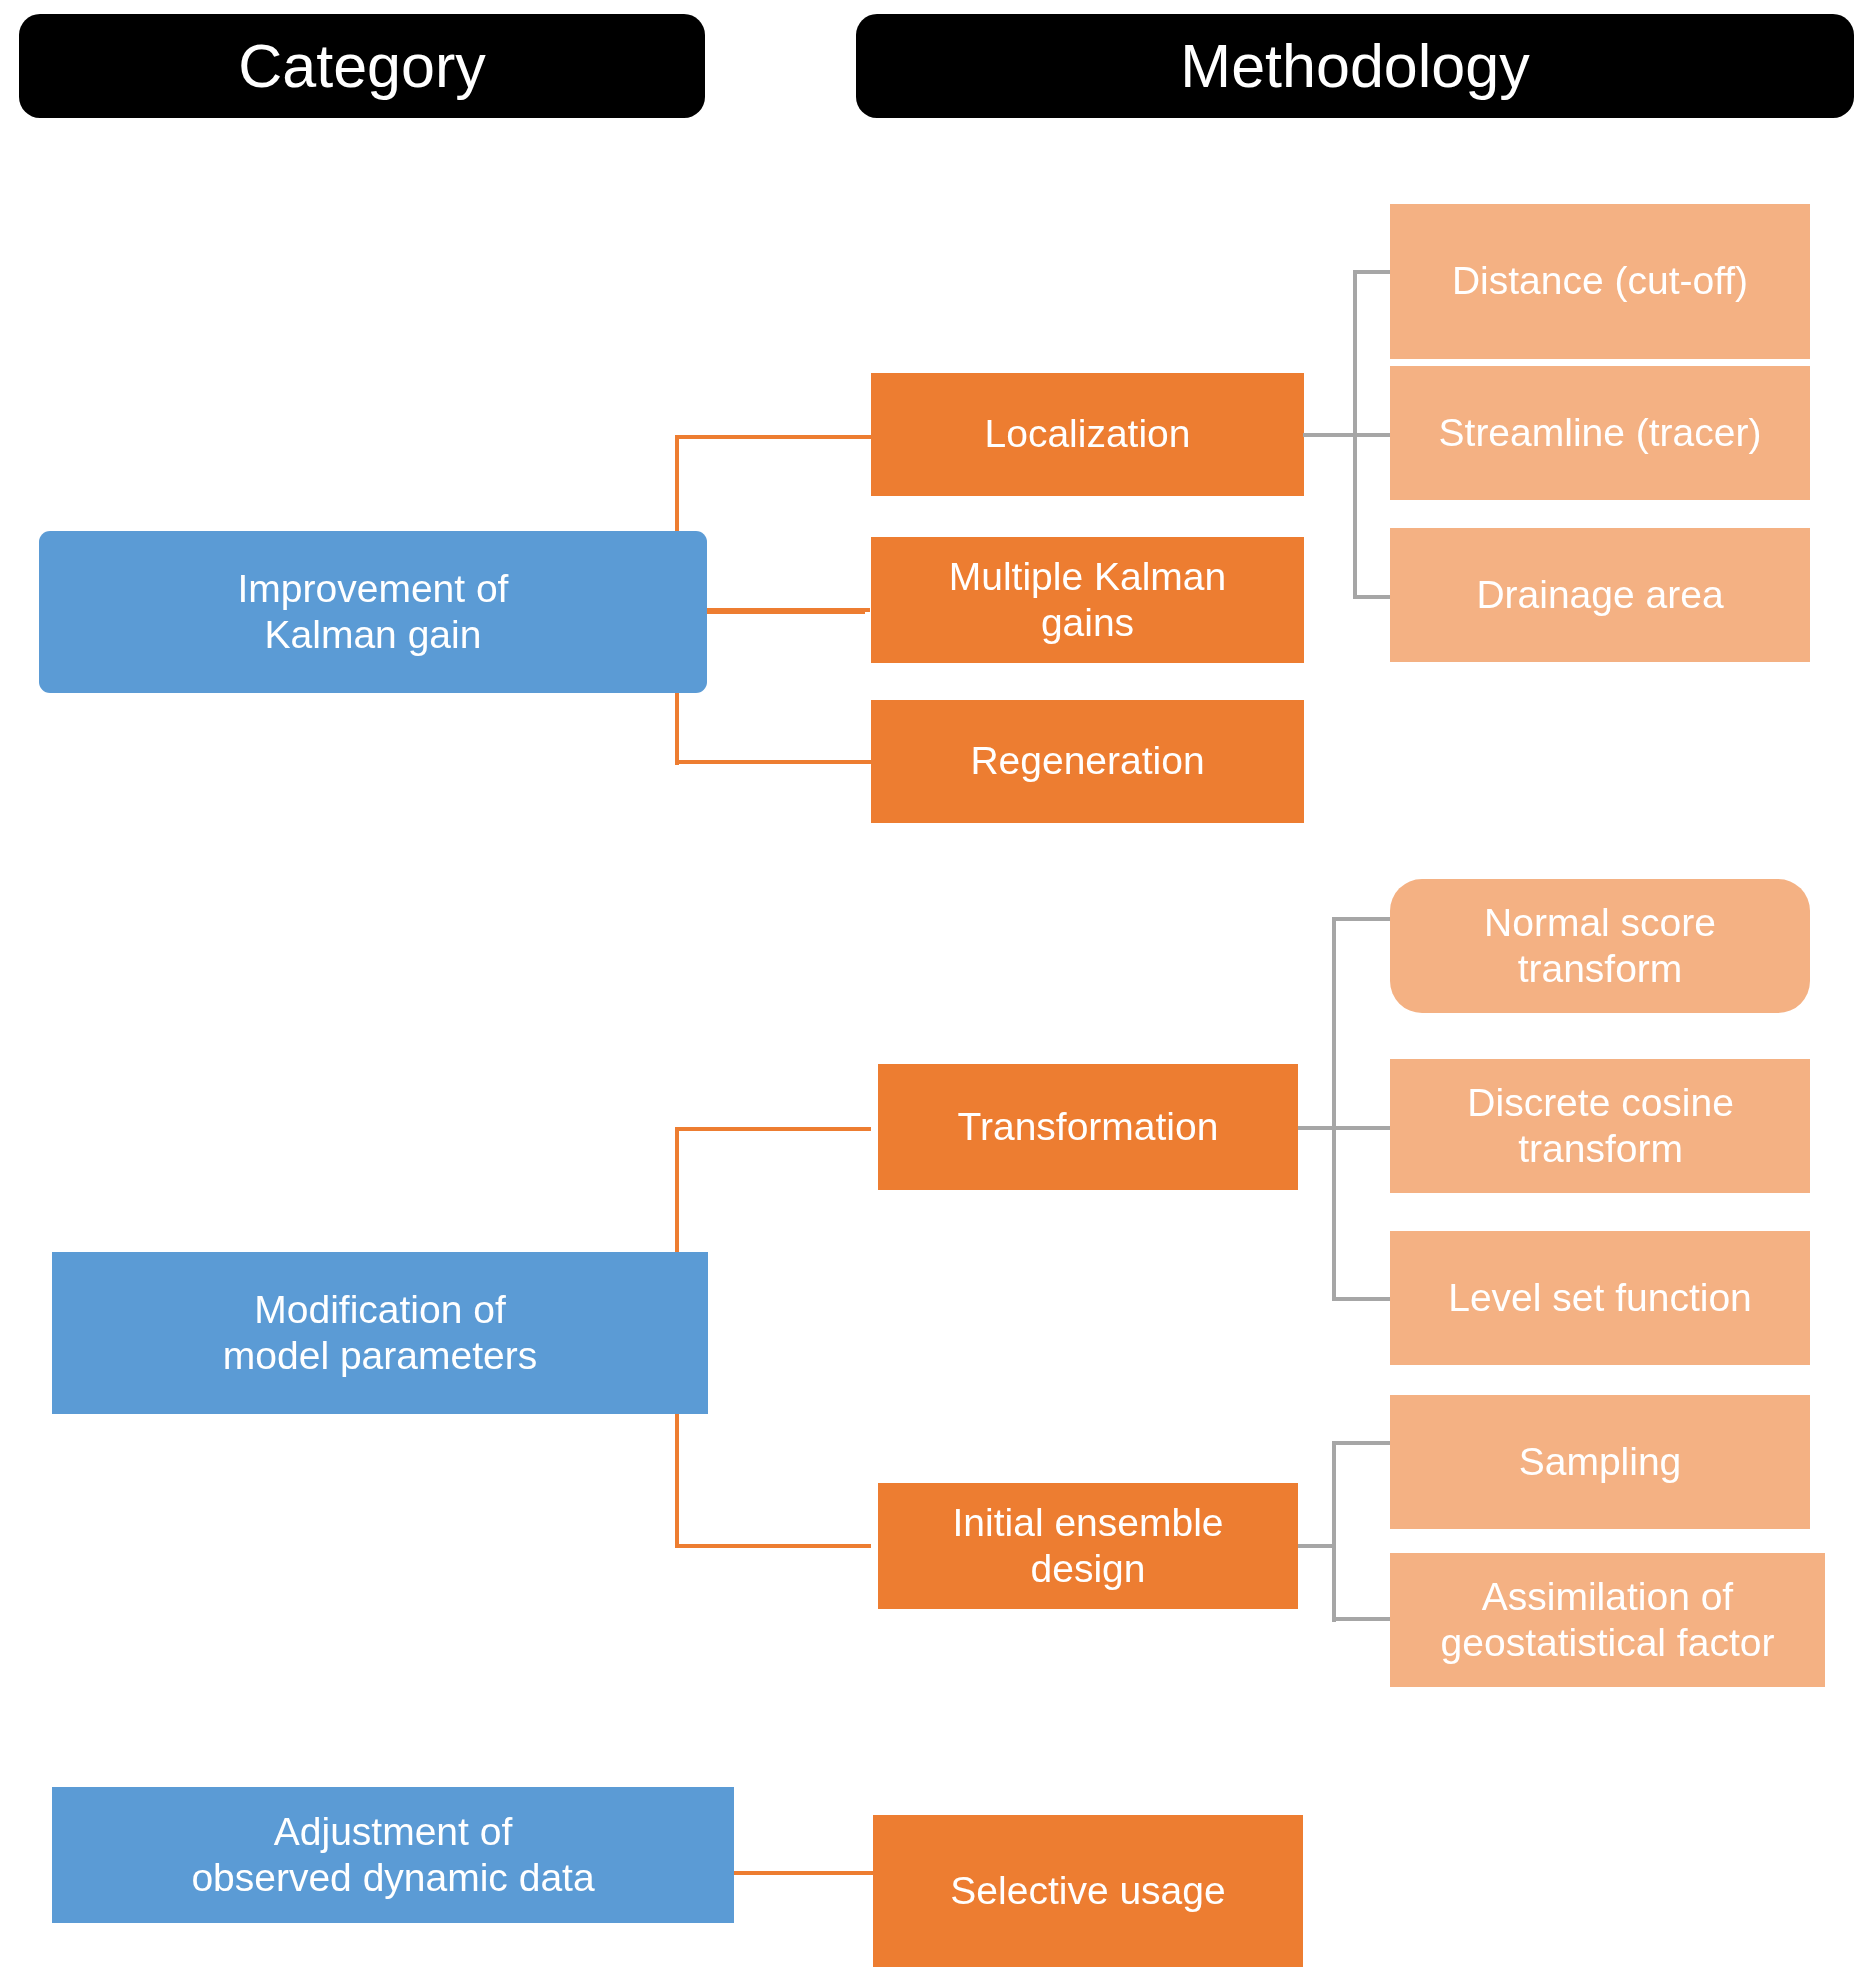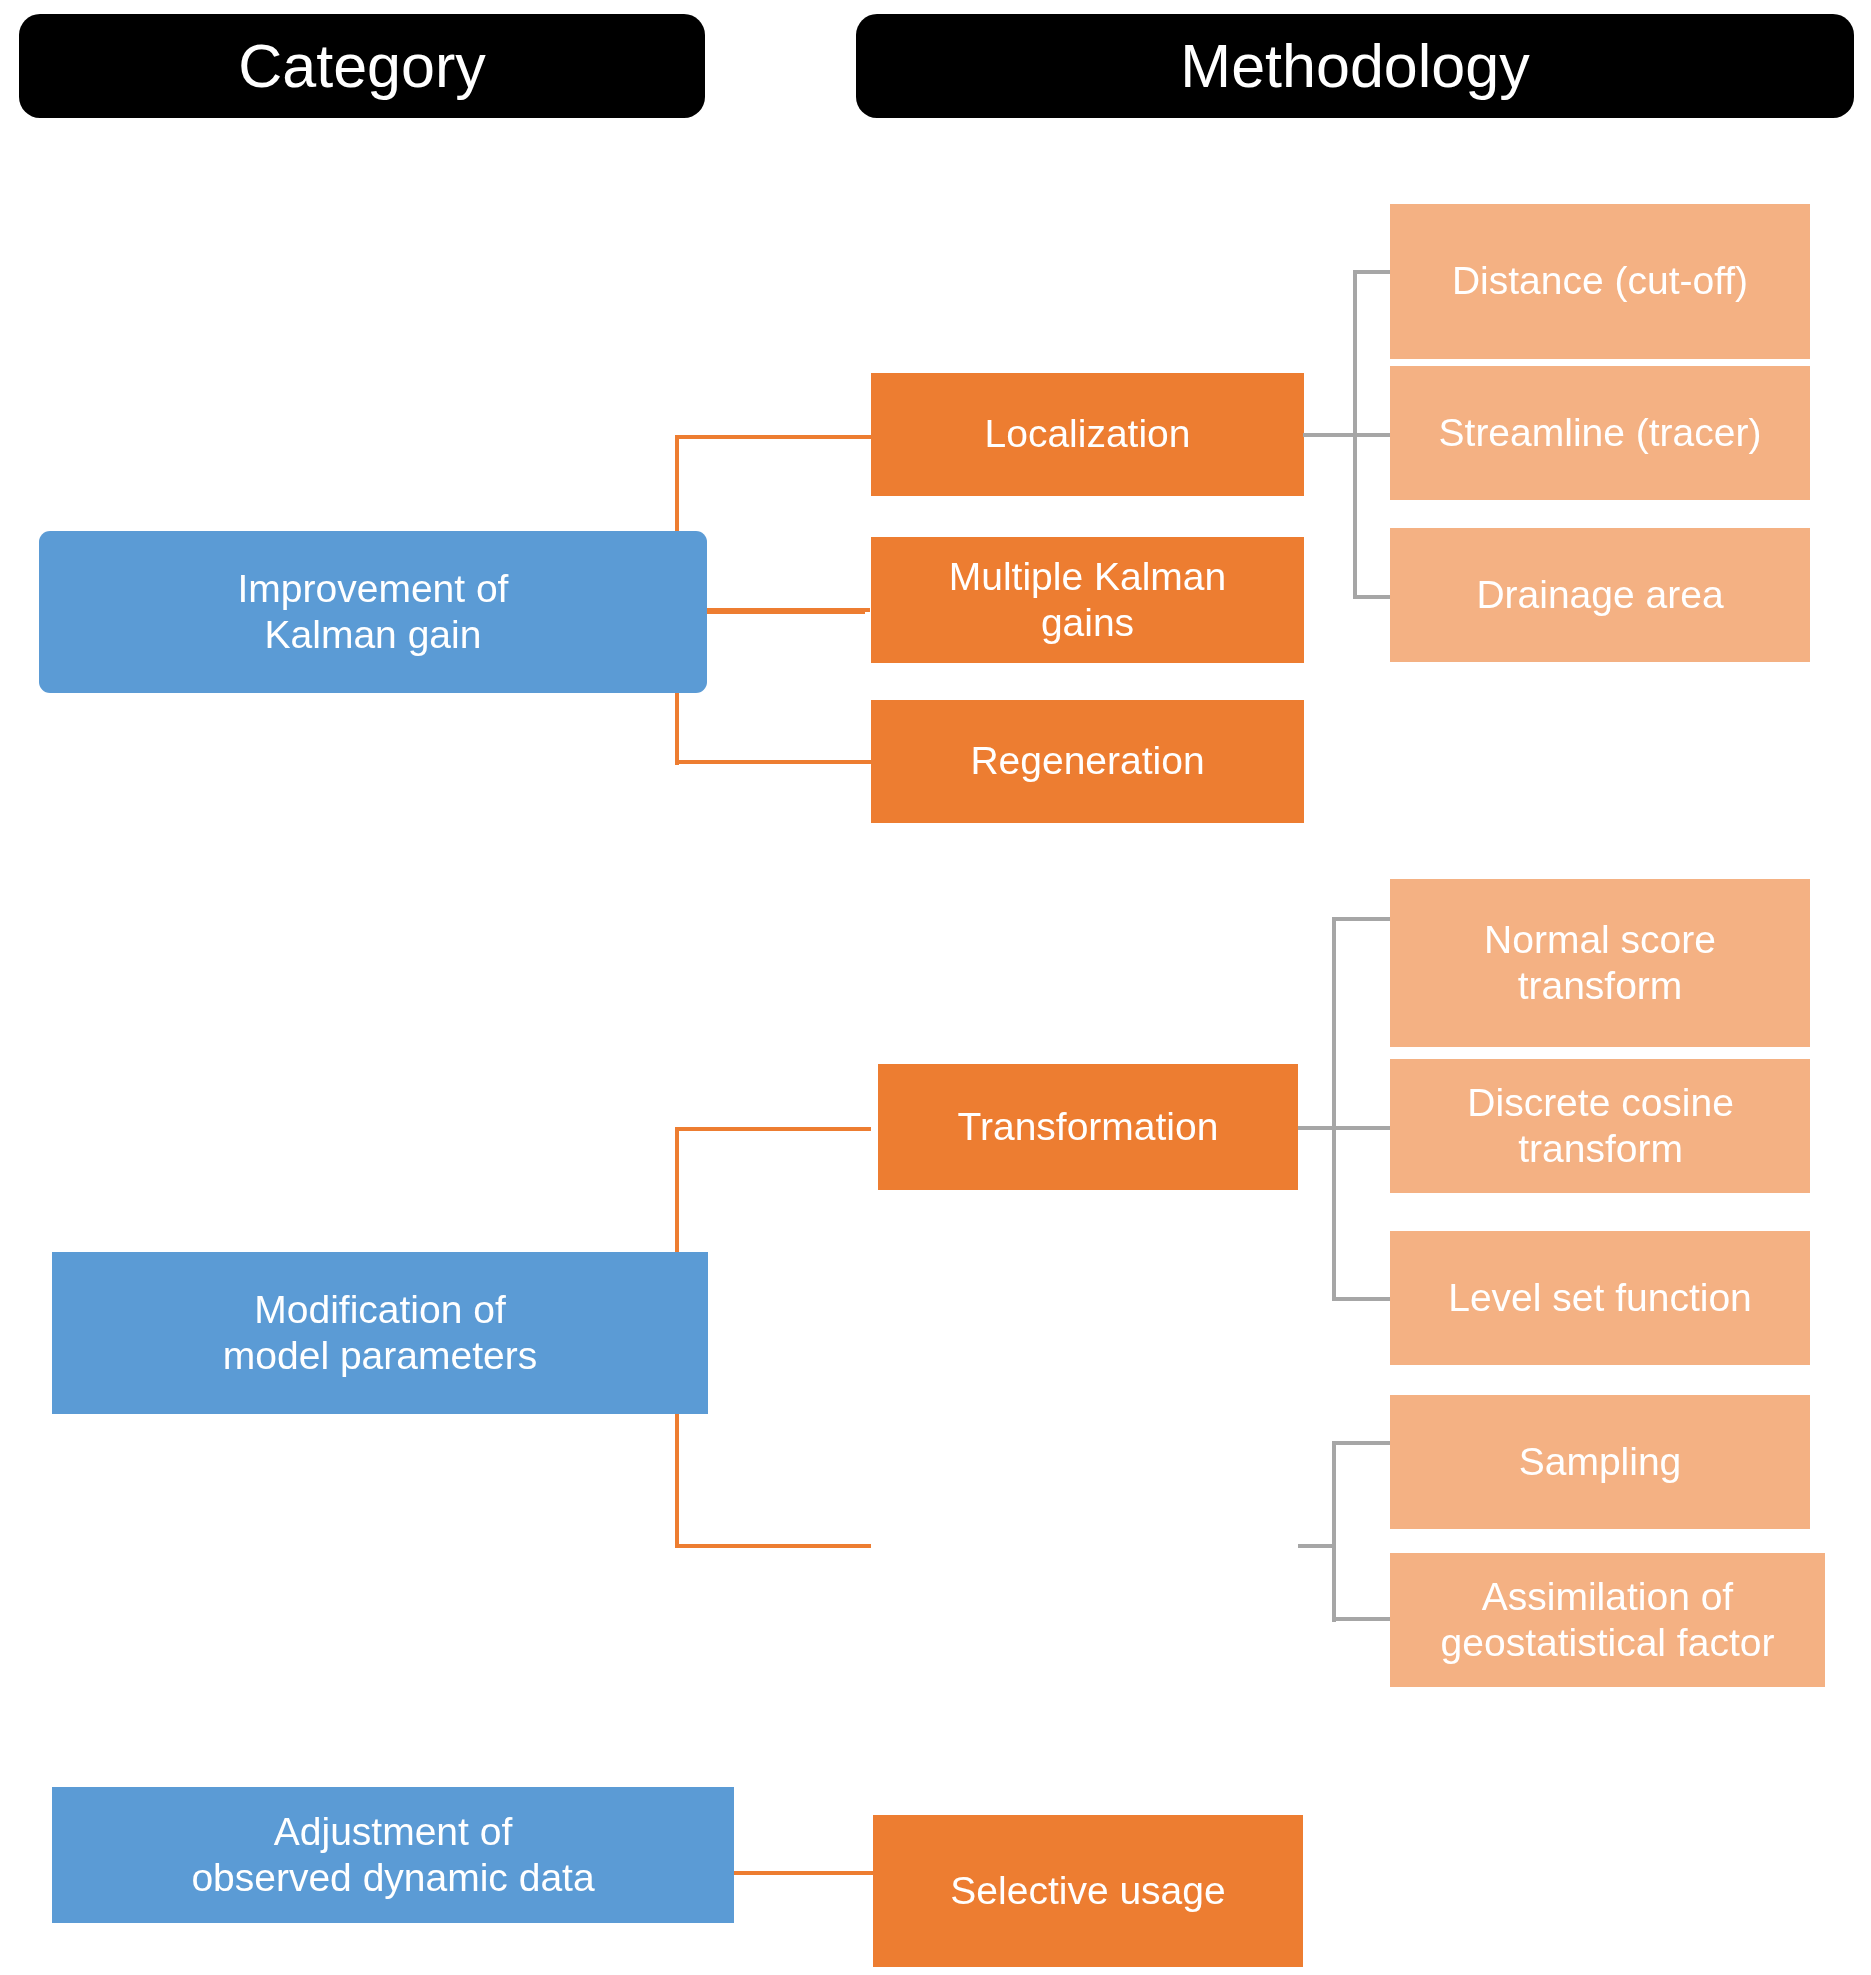--- a/index.html
+++ b/index.html
@@ -131,28 +131,34 @@
     <div>
       <div>Modification of</div>
       <div>model parameters</div>
     </div>
   </div>
 
   <div class="node lvl2" style="left:878px; top:1064px; width:420px; height:126px;">
     <span>Transformation</span>
   </div>
 
+  <div class="node lvl2" style="left:878px; top:1483px; width:420px; height:126px;">
+    <div>
+      <div>Initial ensemble</div>
+      <div>design</div>
+    </div>
+  </div>
 
   <div class="conn-gray conn-v" style="left:1332px; top:917px; height:384px;"></div>
   <div class="conn-gray conn-h" style="left:1298px; top:1126px; width:37px;"></div>
   <div class="conn-gray conn-h" style="left:1332px; top:917px; width:63px;"></div>
   <div class="conn-gray conn-h" style="left:1332px; top:1126px; width:63px;"></div>
   <div class="conn-gray conn-h" style="left:1332px; top:1297px; width:63px;"></div>
 
-  <div class="node lvl3" style="left:1390px; top:879px; width:420px; height:168px;">
+  <div class="node lvl3" style="left:1390px; top:879px; width:420px; height:134px;border-radius:32px;">
     <div>
       <div>Normal score</div>
       <div>transform</div>
     </div>
   </div>
 
   <div class="node lvl3" style="left:1390px; top:1059px; width:420px; height:134px;padding-left:10px;">
     <div>
       <div>Discrete cosine</div>
       <div>transform</div>

